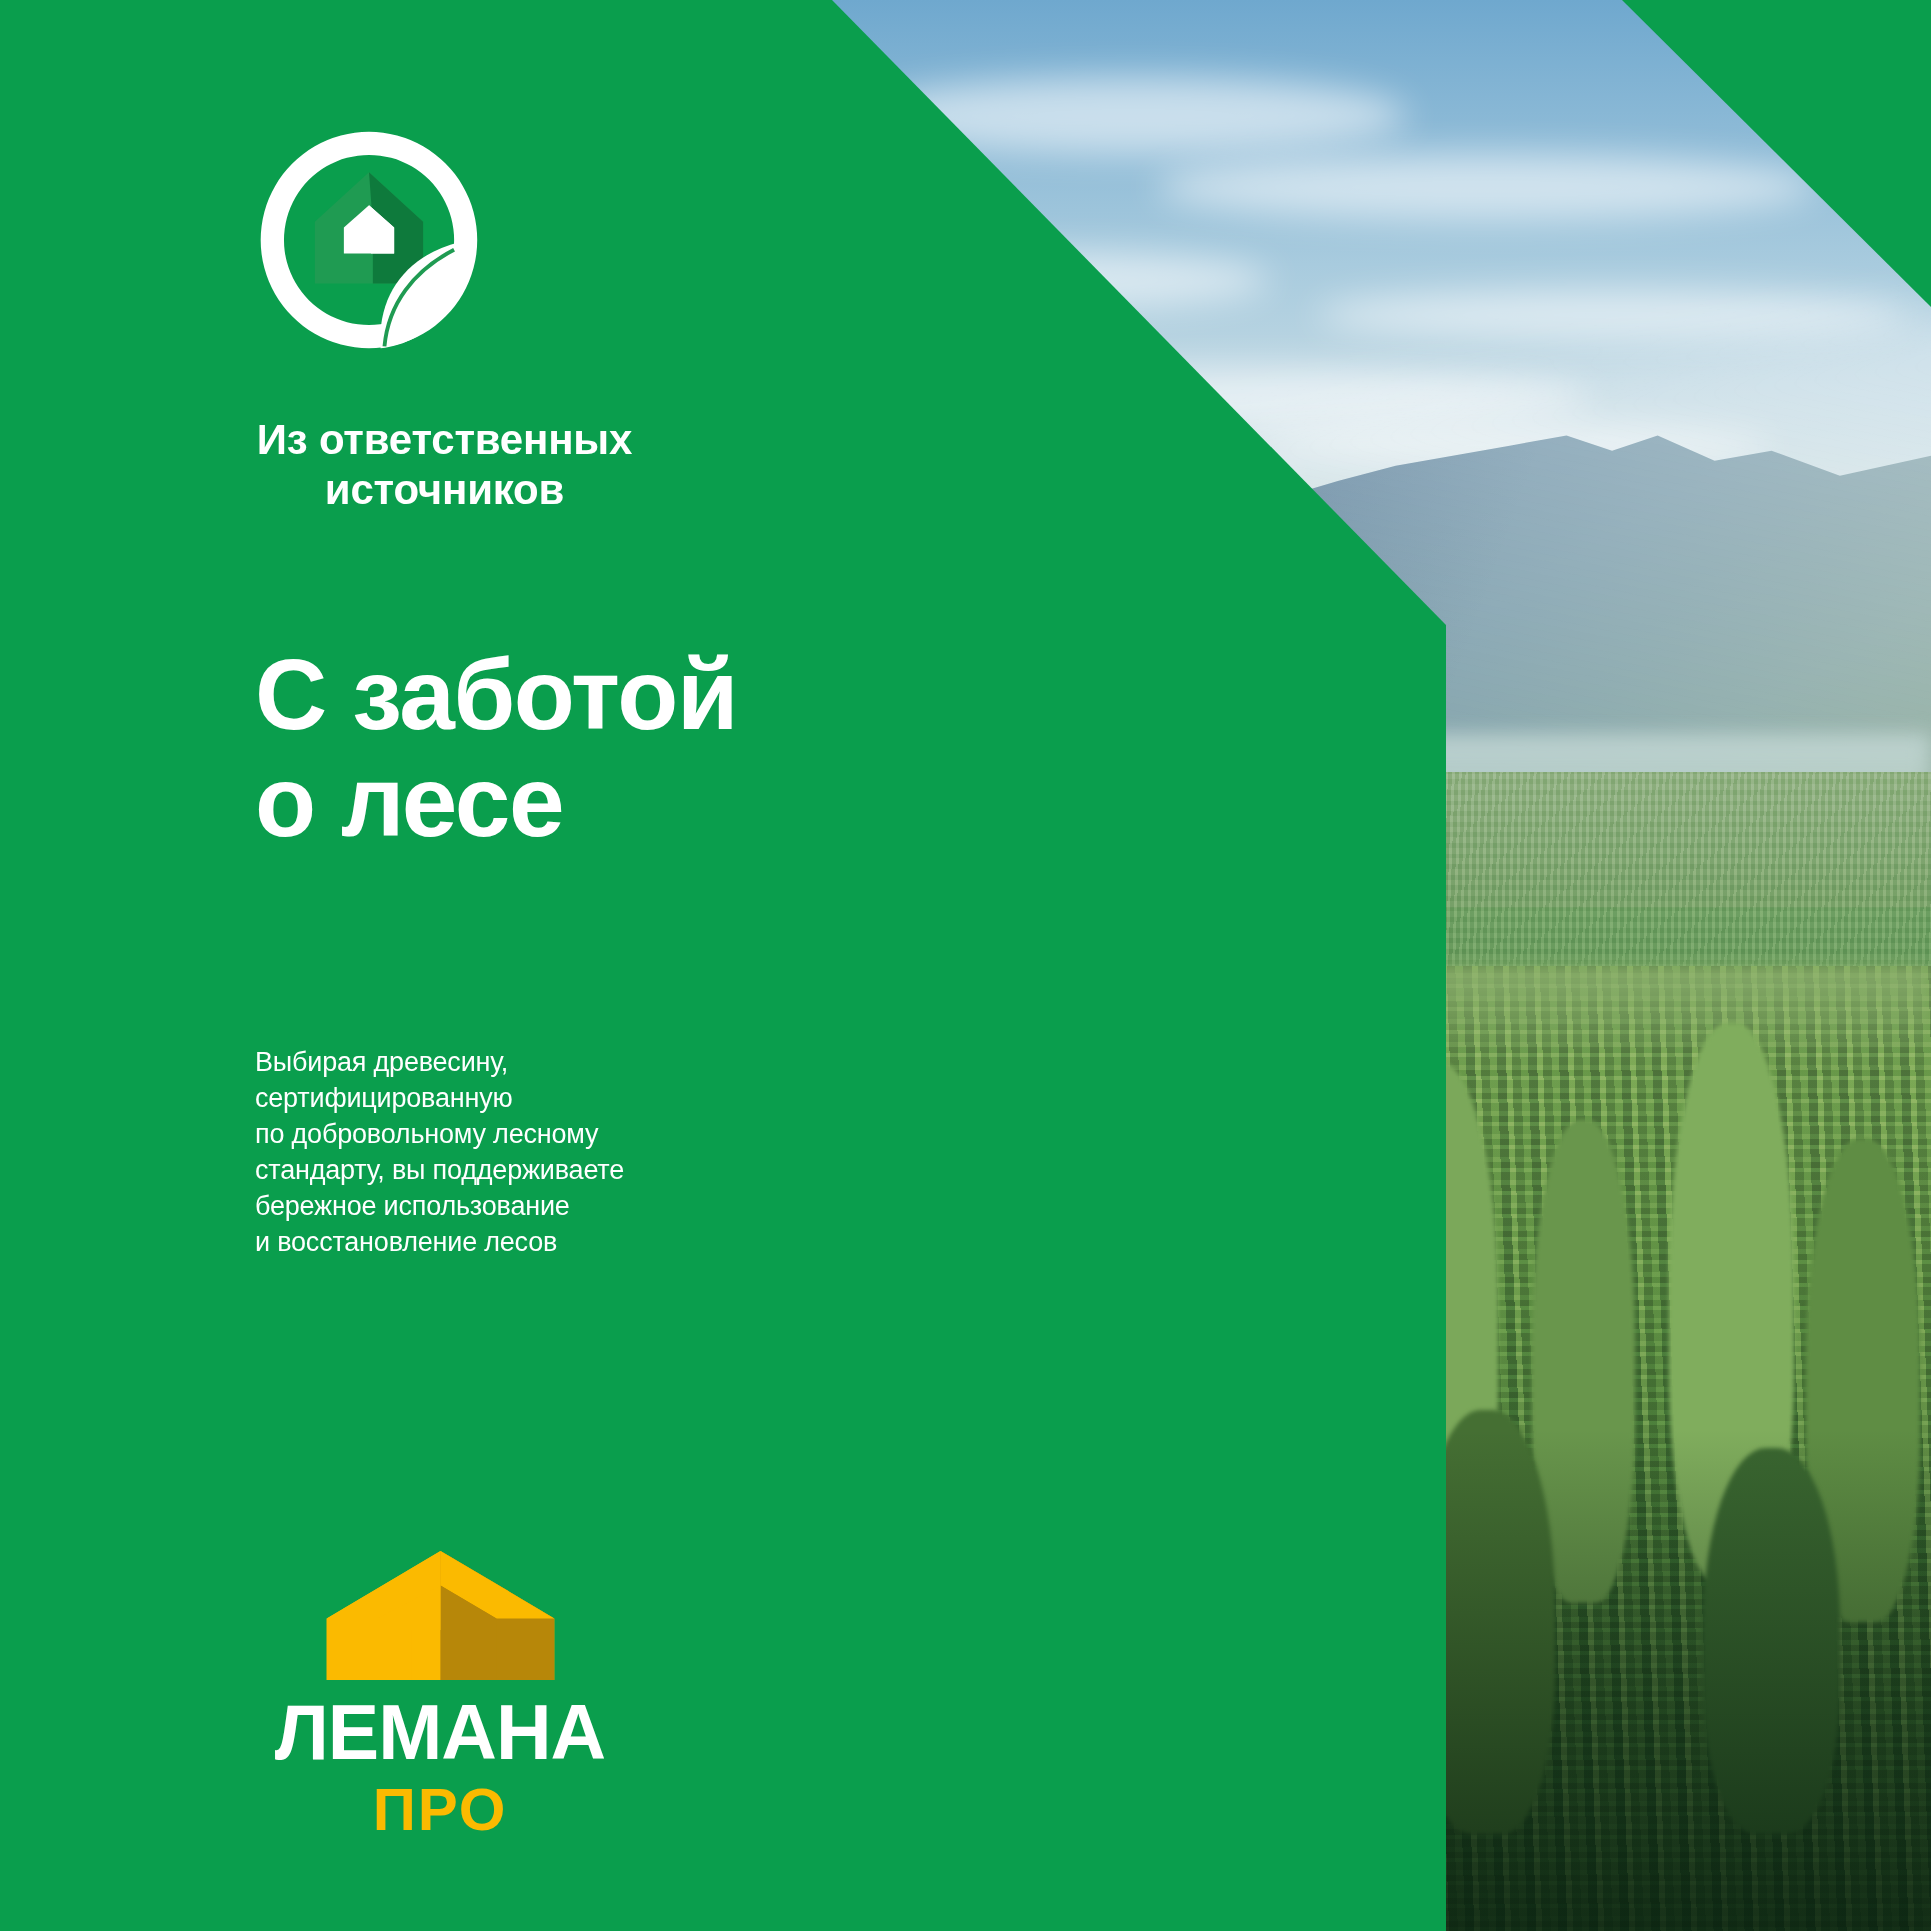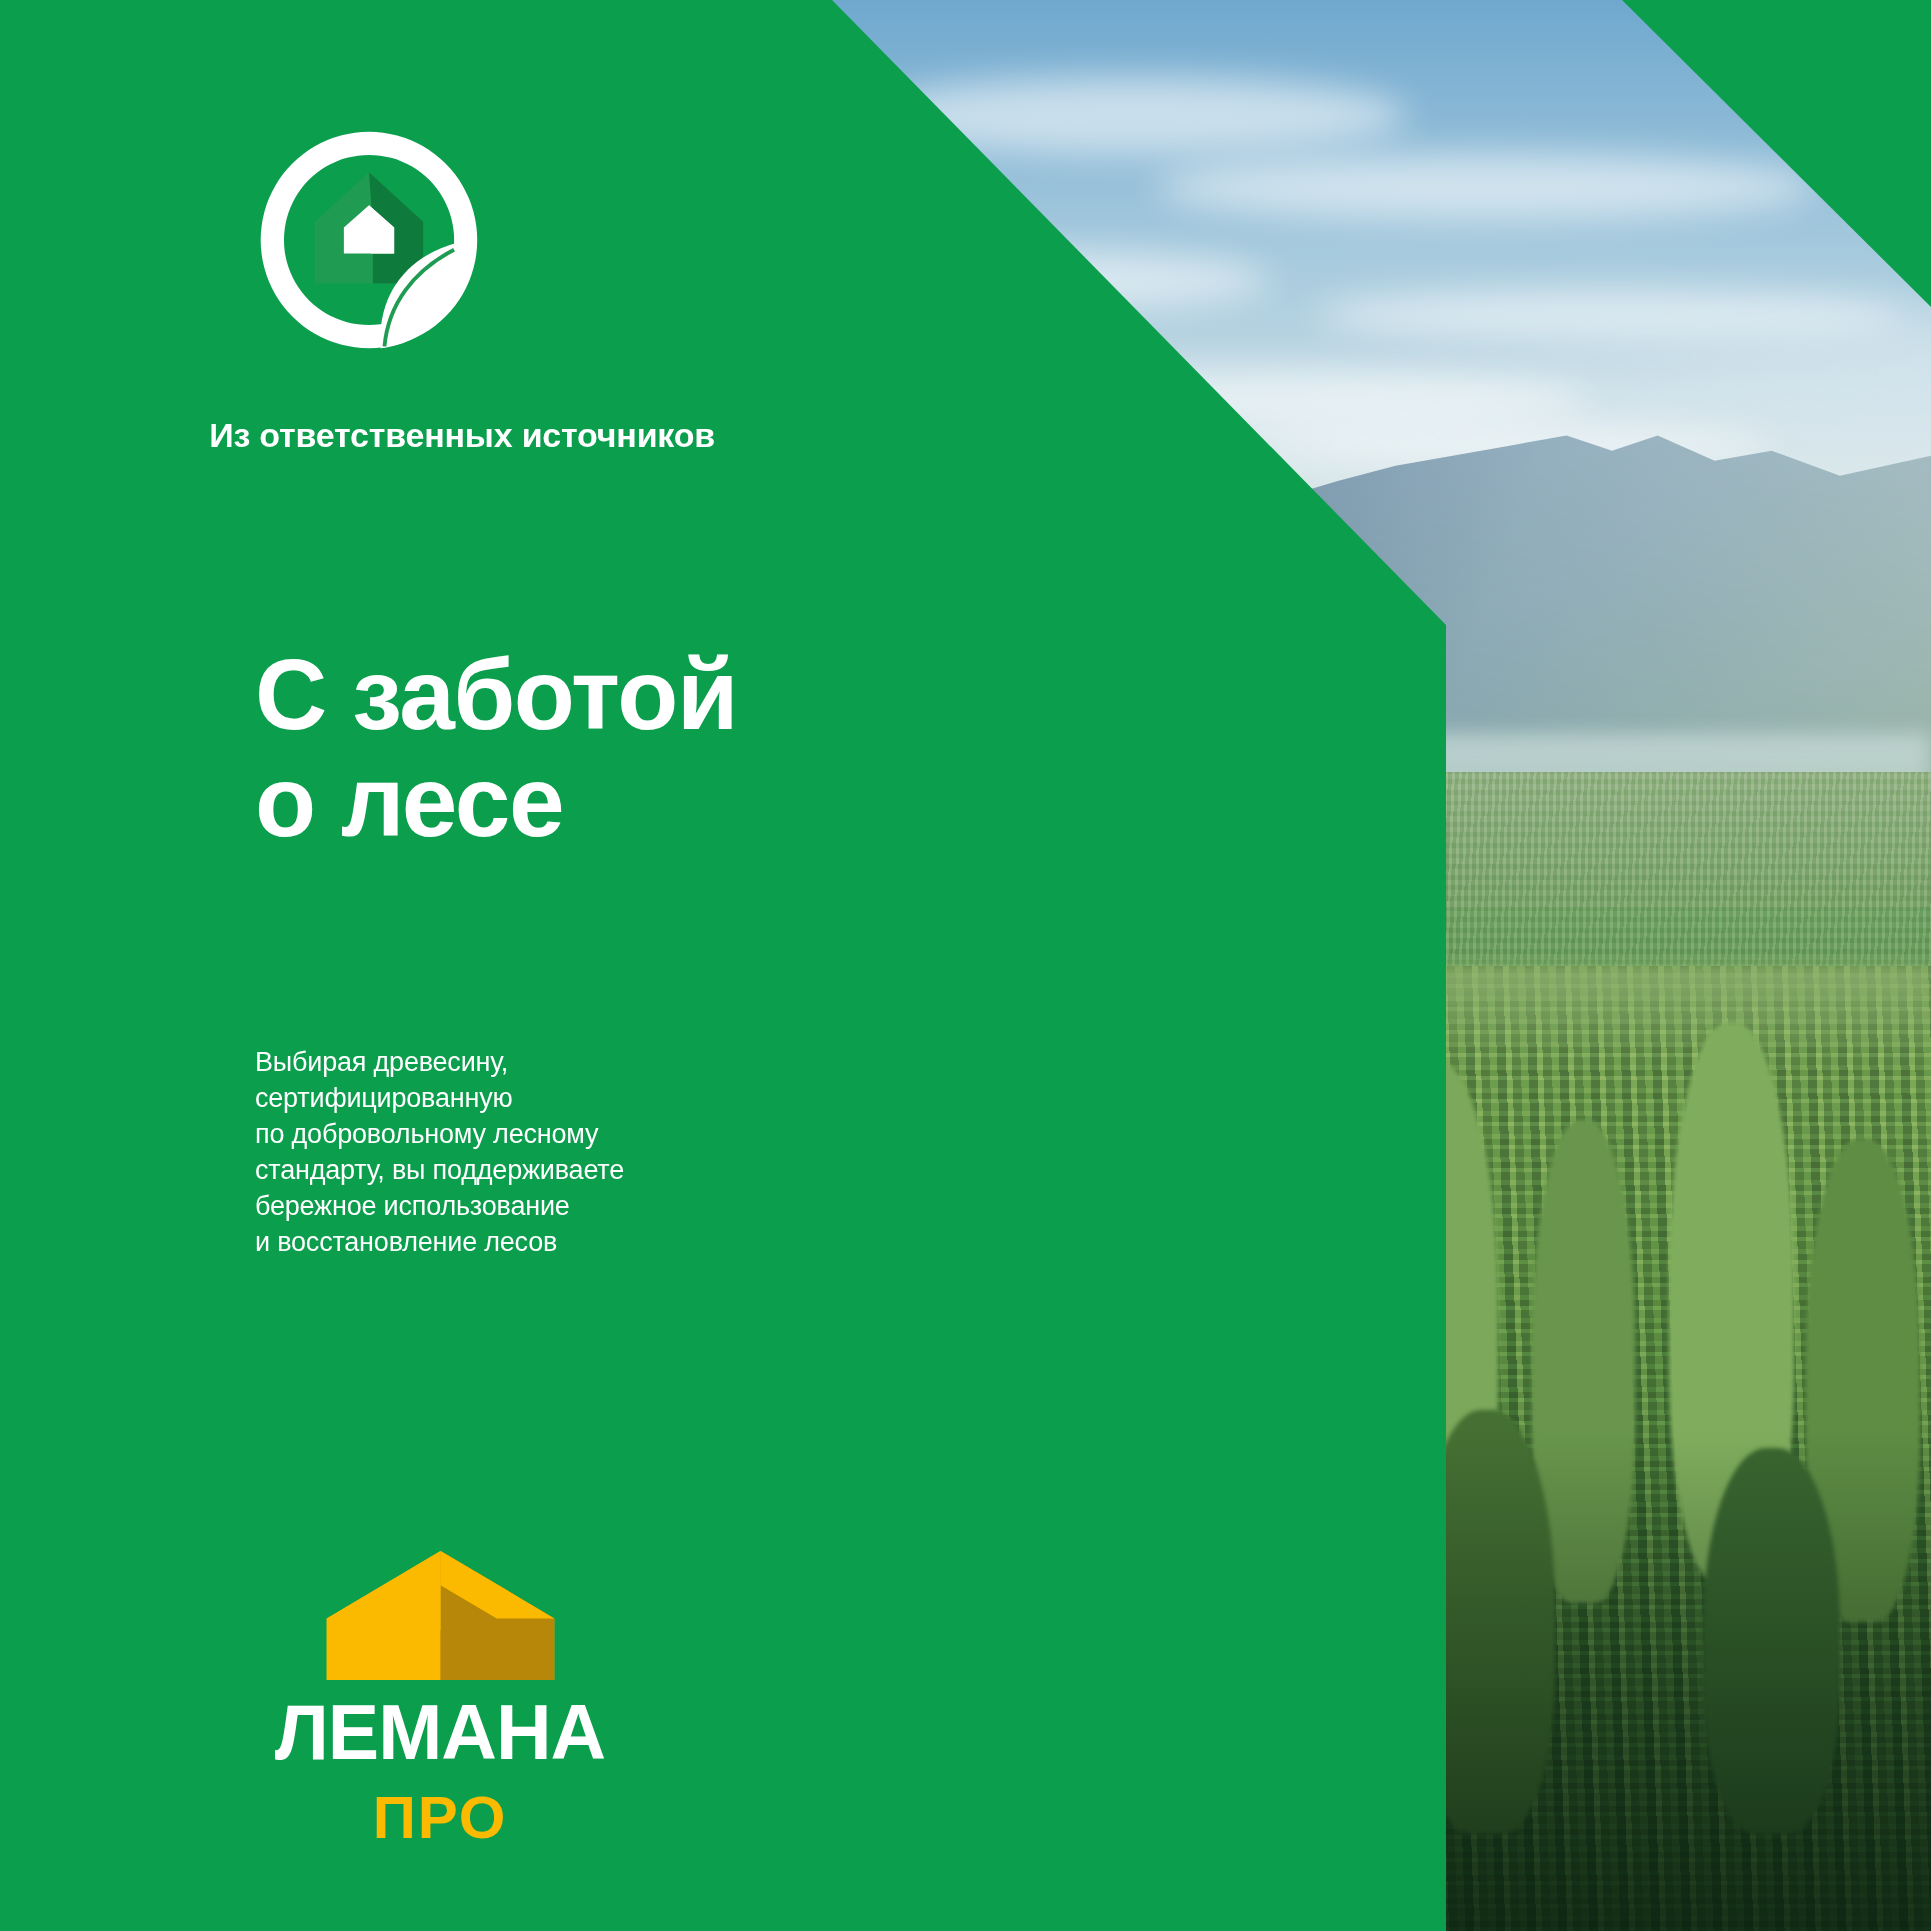--- a/index.html
+++ b/index.html
@@ -142,22 +142,22 @@
     clip-path:polygon(0 0, 309px 0, 309px 307px);
   }
 
   
   .content { position:absolute; left:0; top:0; width:1446px; height:1931px; }
 
   
   .mark { position:absolute; left:253px; top:124px; width:232px; height:232px; }
   .mark-label {
     position:absolute; left:174px; top:415px; width:541px;
-    color:#ffffff; font-size:34px; font-weight:bold; line-height:1.18;
-    text-align:right; letter-spacing:-0.2px;
+    color:#ffffff; font-size:42px; font-weight:bold; line-height:1.18;
+    text-align:center; letter-spacing:-0.2px;
   }
 
   .headline {
     position:absolute; left:255px; top:641px; width:869px;
     color:#ffffff; font-weight:bold; font-size:100px; line-height:1.07;
     letter-spacing:-1.4px; white-space:pre-line;
   }
 
   .body-copy {
     position:absolute; left:255px; top:1045px; width:792px;
@@ -167,21 +167,21 @@
 
   
   .brand { position:absolute; left:266px; top:1547px; width:348px; height:290px; }
   .brand-house { position:relative; width:243px; height:137px; margin:0 auto; }
   .brand-name {
     margin-top:10px; text-align:center;
     color:#ffffff; font-weight:bold; font-size:77px;
     letter-spacing:-1px; line-height:1;
   }
   .brand-sub {
-    margin-top:17px; text-align:center;
+    margin-top:9px; text-align:center;
     color:#FBBA00; font-weight:bold; font-size:60px;
     letter-spacing:1.9px; line-height:1;
   }
 </style>
 </head>
 <body>
 
 <div id="poster">
 
   <div class="photo">

